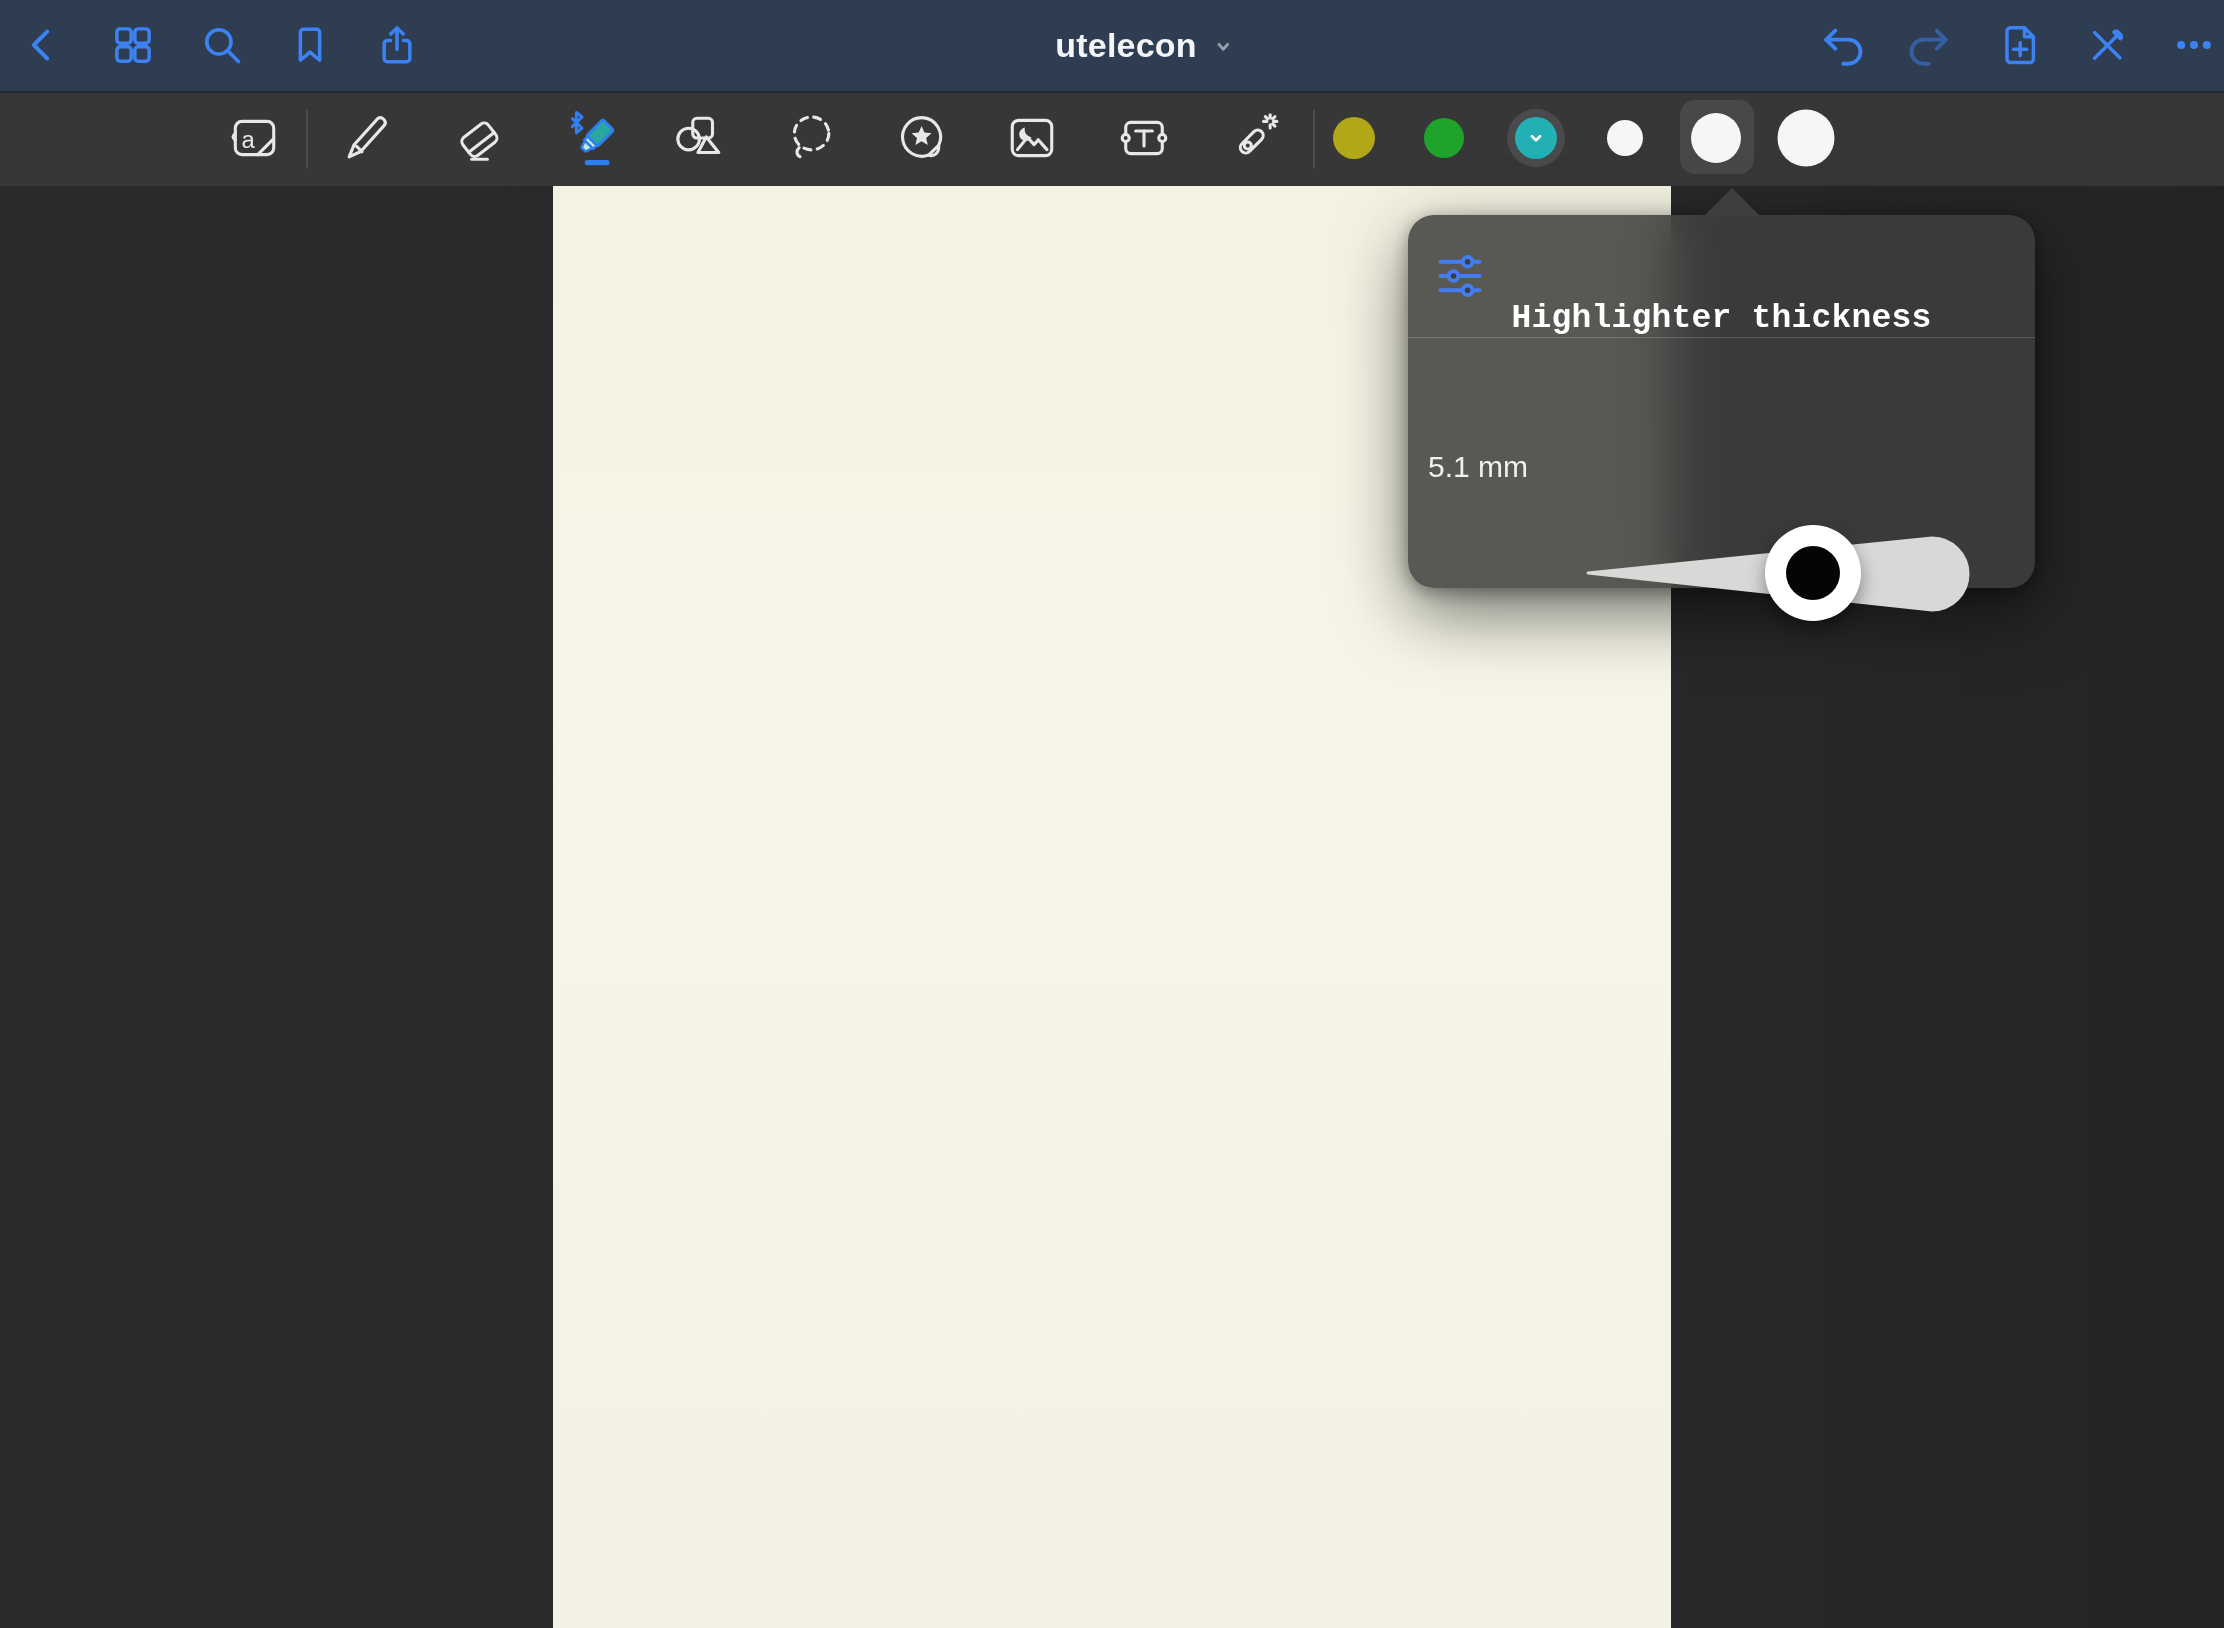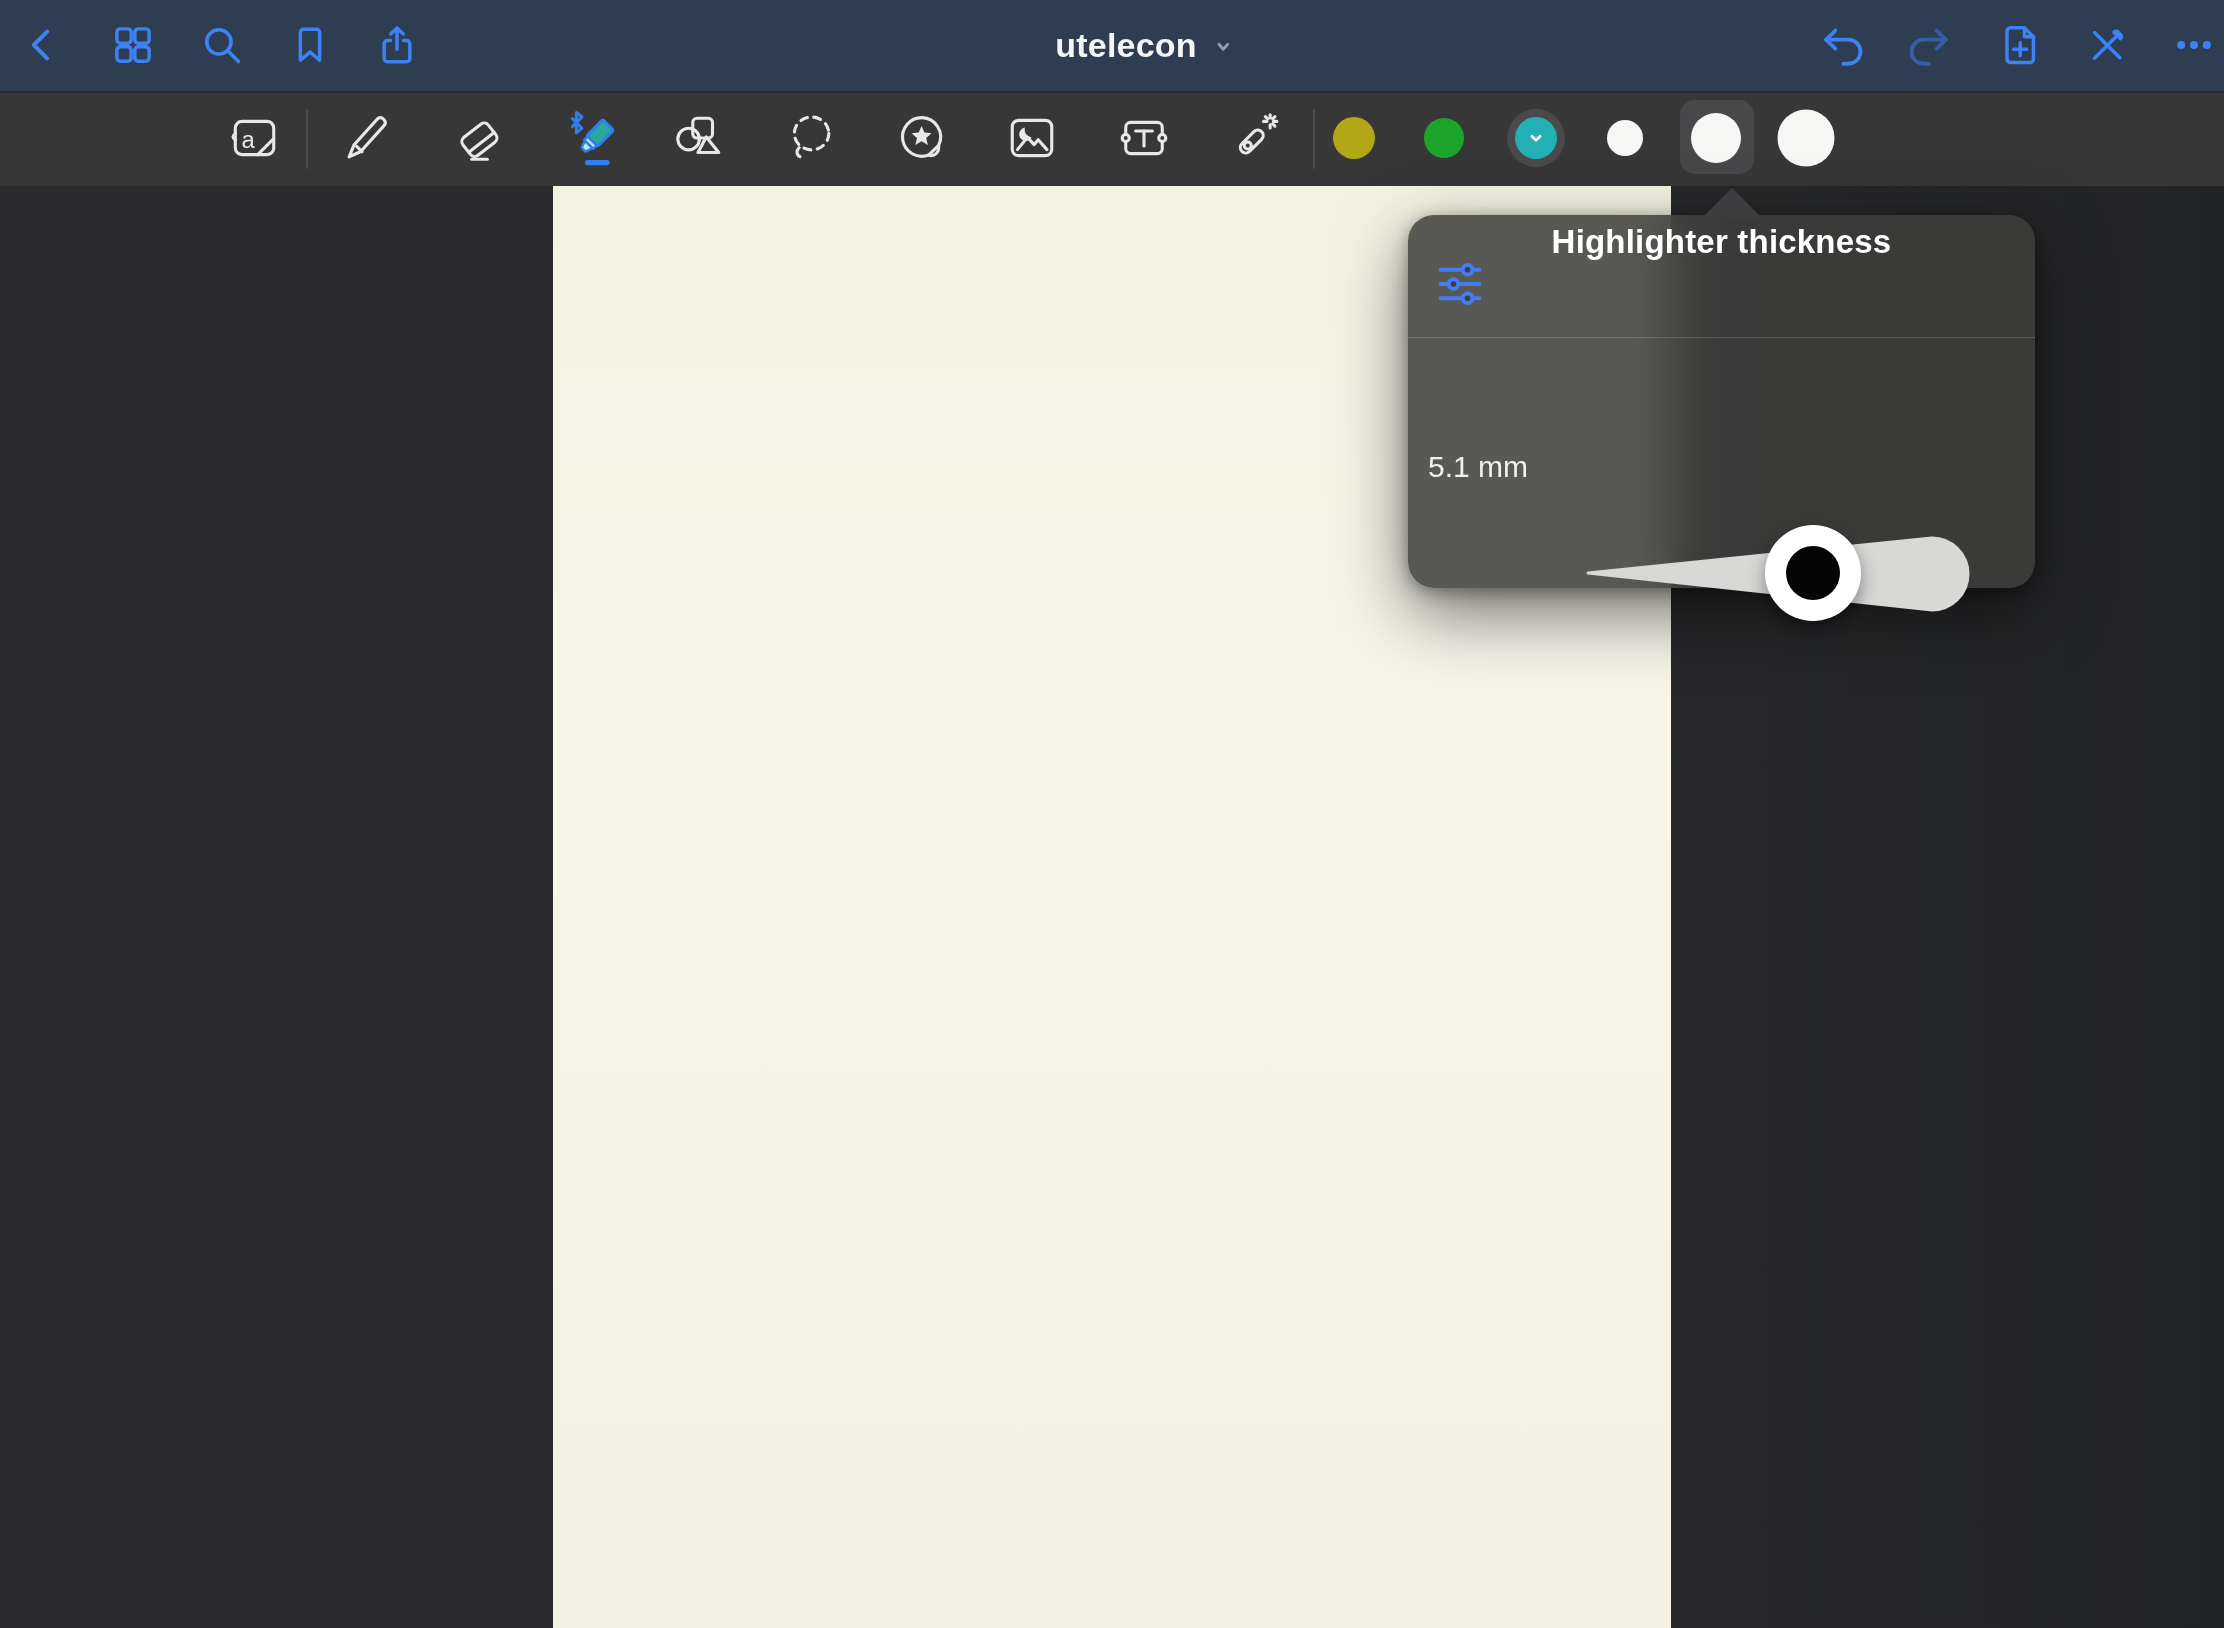--- a/index.html
+++ b/index.html
@@ -30,21 +30,21 @@
   .canvas{position:absolute;left:0;top:186px;width:2224px;height:1442px;background:linear-gradient(90deg,#2a2a2c 0%,#29292b 70%,#232426 100%);}
   .paper{position:absolute;left:553px;top:0;width:1118px;height:1442px;background:linear-gradient(180deg,#f4f3e3 0%,#f6f5e8 40%,#f2f1e3 100%);}
   
   .popover{position:absolute;left:1408px;top:215px;width:627px;height:373px;border-radius:26px;
     background:rgba(62,62,60,.86);
     -webkit-backdrop-filter:blur(26px) saturate(120%);backdrop-filter:blur(26px) saturate(120%);
     box-shadow:0 24px 70px rgba(0,0,0,.55), 0 4px 18px rgba(0,0,0,.35);
     z-index:40;}
   .popover .caret{position:absolute;left:295px;top:-27px;width:0;height:0;
     border-left:29px solid transparent;border-right:29px solid transparent;border-bottom:29px solid #3e3e40;}
-  .pop-header{position:absolute;left:0;top:8px;width:100%;height:122px;display:flex;align-items:flex-start;}
+  .pop-header{position:absolute;left:0;top:0;width:100%;height:122px;display:flex;align-items:flex-end;font-family:Liberation Mono, monospace;}
   .pop-header-icon{position:absolute;left:26px;top:50%;transform:translateY(-50%);display:flex;}
   .pop-title{width:100%;text-align:center;color:#ffffff;font-size:33px;font-weight:700;letter-spacing:.2px;}
   .pop-divider{position:absolute;left:0;top:122px;width:100%;height:1px;background:rgba(255,255,255,.16);}
   .slider-row{position:absolute;left:0;top:123px;width:100%;height:250px;padding-left:11px;}
   .slider-label{position:absolute;left:20px;top:112px;width:130px;color:#f0f0ee;font-size:30px;font-weight:400;}
   .slider-track{position:absolute;left:176px;top:193px;cursor:pointer;}
   .slider-thumb{position:absolute;left:357px;top:187px;width:96px;height:96px;border-radius:50%;background:#ffffff;
     box-shadow:0 8px 18px rgba(0,0,0,.4);display:flex;align-items:center;justify-content:center;cursor:grab;}
   .slider-thumb-inner{width:54px;height:54px;border-radius:50%;background:#050505;}
 </style>

